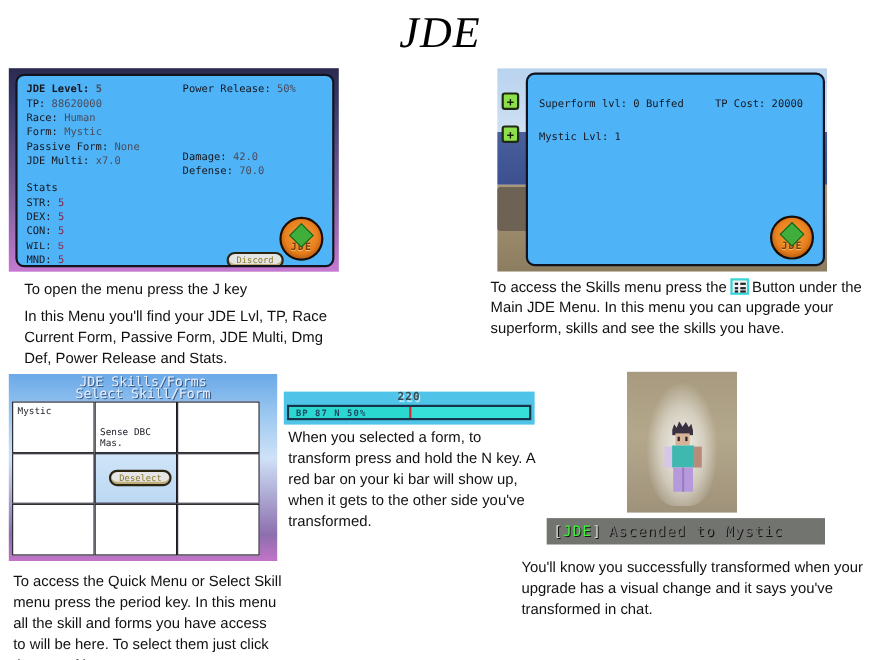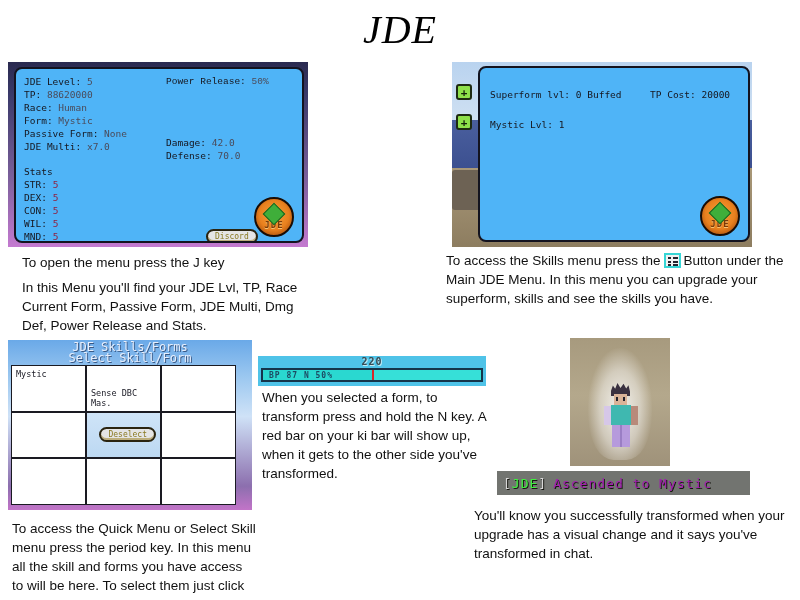--- a/index.html
+++ b/index.html
@@ -121,21 +121,21 @@
   #char-shot .legs{position:absolute;left:42px;top:87px;width:18px;height:22px;background:#b69adc;}
   #char-shot .legsplit{position:absolute;left:50px;top:87px;width:2px;height:22px;background:#9a7ec4;}
 
   
   #chat-banner{left:497px;top:471px;width:253px;height:24px;
     background:rgba(28,30,24,.62);
     display:flex;align-items:center;padding-left:6px;box-sizing:border-box;
     font-family:"DejaVu Sans Mono",monospace;font-size:13px;letter-spacing:1px;}
   #chat-banner .brk{color:#d8d8d8;text-shadow:1px 1px 0 #15150f;}
   #chat-banner .tag{color:#3df23d;text-shadow:1px 1px 0 #15150f;}
-  #chat-banner .msg{color:#a21caf;text-shadow:1px 1px 0 #15150f;margin-left:6px;}
+  #chat-banner .msg{color:#737373;text-shadow:1px 1px 0 #15150f;margin-left:6px;}
 
   
   .caption{font-family:"Liberation Sans",sans-serif;font-size:13.5px;color:#111;line-height:19px;}
   #cap-1a{left:22px;top:253px;width:300px;}
   #cap-1b{left:22px;top:278px;width:300px;}
   #cap-2{left:446px;top:251px;width:340px;}
   #cap-3{left:262px;top:388px;width:225px;}
   #cap-4{left:12px;top:519px;width:245px;}
   #cap-5{left:474px;top:506px;width:315px;}
 
@@ -153,21 +153,21 @@
 </style>
 </head>
 <body>
 
 <div class="abs" id="page-title">JDE</div>
 
 <div class="abs mc-backdrop" id="main-menu-backdrop"></div>
 
 <div class="abs mc-panel" id="main-menu-panel">
 
-  <div class="row mc-label" style="left:8px;top:7px;">
+  <div class="row mc-label" style="left:8px;top:7px;font-weight:bold;">
     <span>JDE Level:</span>
     <span class="mc-val">5</span>
   </div>
   <div class="row mc-label" style="left:8px;top:20px;">
     <span>TP:</span>
     <span class="mc-val">88620000</span>
   </div>
   <div class="row mc-label" style="left:8px;top:33px;">
     <span>Race:</span>
     <span class="mc-val">Human</span>
@@ -178,21 +178,21 @@
   </div>
   <div class="row mc-label" style="left:8px;top:59px;">
     <span>Passive Form:</span>
     <span class="mc-val">None</span>
   </div>
   <div class="row mc-label" style="left:8px;top:72px;">
     <span>JDE Multi:</span>
     <span class="mc-val">x7.0</span>
   </div>
 
-  <div class="row mc-label" style="left:150px;top:7px;font-family:Liberation Mono, monospace;">
+  <div class="row mc-label" style="left:150px;top:7px;">
     <span>Power Release:</span>
     <span class="mc-val">50%</span>
   </div>
   <div class="row mc-label" style="left:150px;top:68px;">
     <span>Damage:</span>
     <span class="mc-val">42.0</span>
   </div>
   <div class="row mc-label" style="left:150px;top:81px;">
     <span>Defense:</span>
     <span class="mc-val">70.0</span>
@@ -205,21 +205,21 @@
     <span class="mc-stat">5</span>
   </div>
   <div class="row mc-label" style="left:8px;top:123px;">
     <span>DEX:</span>
     <span class="mc-stat">5</span>
   </div>
   <div class="row mc-label" style="left:8px;top:136px;">
     <span>CON:</span>
     <span class="mc-stat">5</span>
   </div>
-  <div class="row mc-label" style="left:8px;top:149px;">
+  <div class="row mc-label" style="left:8px;top:149px;font-family:Liberation Mono, monospace;">
     <span>WIL:</span>
     <span class="mc-stat">5</span>
   </div>
   <div class="row mc-label" style="left:8px;top:162px;">
     <span>MND:</span>
     <span class="mc-stat">5</span>
   </div>
 
   <div class="pill-btn" style="left:190px;top:160px;">Discord</div>
 

